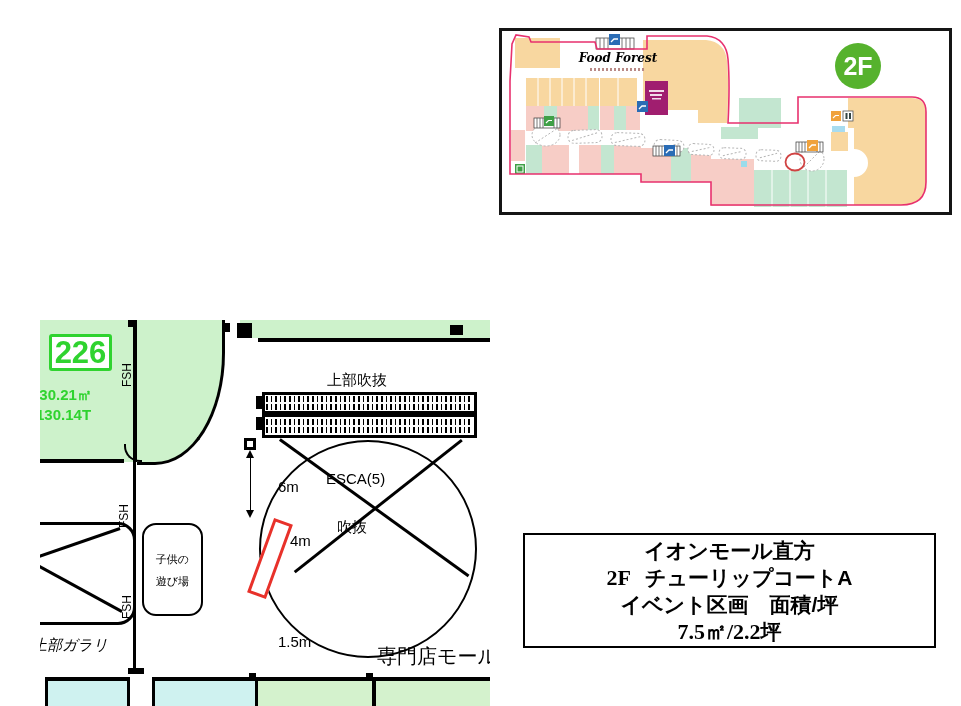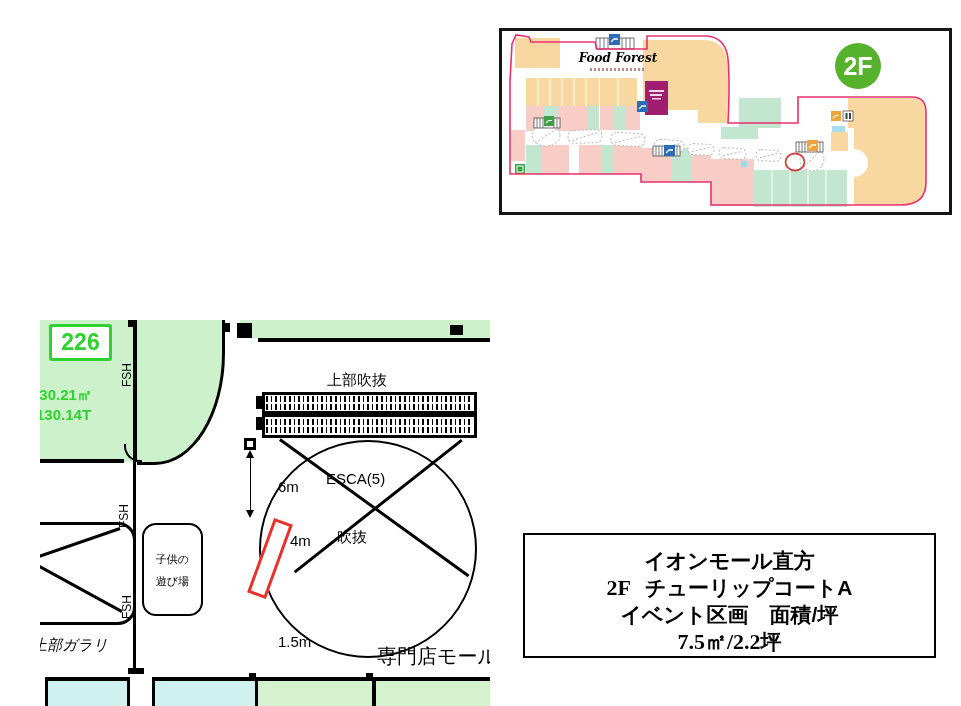--- a/index.html
+++ b/index.html
@@ -22,21 +22,21 @@
   .greentxt{position:absolute;font-weight:bold;font-size:15px;white-space:nowrap;}
   .fsh{position:absolute;width:30px;height:14px;font-size:12px;text-align:center;
        transform:rotate(-90deg);line-height:14px;}
   .hatch{position:absolute;background:repeating-linear-gradient(90deg,#000 0 1.6px,transparent 1.6px 4.6px);}
   .line{position:absolute;height:2.5px;background:#000;transform-origin:0 50%;}
   .tri{position:absolute;width:0;height:0;border-left:4.5px solid transparent;border-right:4.5px solid transparent;}
   .strip{position:absolute;top:357px;height:49px;border-top:4px solid #000;
          border-left:3px solid #000;border-right:3px solid #000;}
   
   #info-box{left:523px;top:533px;width:409px;height:109px;border:2.5px solid #000;
-            text-align:center;font-weight:bold;font-size:21px;line-height:27px;padding-top:12px;}
+            text-align:center;font-weight:bold;font-size:21px;line-height:27px;padding-top:2px;}
   #info-box .serif{font-family:"Liberation Serif",serif;font-size:22px;font-weight:bold;}
 </style>
 </head>
 <body>
 
 <div id="canvas">
 
   <div class="abs" id="overview-panel">
     <svg width="447" height="181" viewBox="0 0 447 181">
 
@@ -211,21 +211,21 @@
     <div class="abs" style="left:84px;top:124px;width:16px;height:16px;border-left:2px solid #000;border-bottom:2px solid #000;border-bottom-left-radius:16px;"></div>
 
     <div class="abs" style="left:200px;top:0;width:250px;height:18px;background:#cdf2cb;"></div>
     <div class="blk" style="left:218px;top:18px;width:232px;height:3.5px;"></div>
 
     <div class="blk" style="left:88px;top:0;width:8px;height:7px;"></div>
     <div class="blk" style="left:182px;top:3px;width:8px;height:9px;"></div>
     <div class="blk" style="left:197px;top:3px;width:15px;height:15px;"></div>
     <div class="blk" style="left:410px;top:5px;width:13px;height:10px;"></div>
 
-    <div class="abs" style="left:9px;top:4px;width:57px;height:31px;border:3px solid #2fd32f;border-radius:3px;background:#fff;color:#2fd32f;font-weight:bold;font-size:23px;display:flex;align-items:center;justify-content:center;">226</div>
+    <div class="abs" style="left:9px;top:14px;width:57px;height:31px;border:3px solid #2fd32f;border-radius:3px;background:#fff;color:#2fd32f;font-weight:bold;font-size:31px;display:flex;align-items:center;justify-content:center;">226</div>
     <div class="greentxt" style="left:-9px;top:66px;color:#2fd32f;">430.21㎡</div>
     <div class="greentxt" style="left:-4px;top:86px;color:#2fd32f;">130.14T</div>
 
     <div class="fsh" style="left:72px;top:48px;">FSH</div>
     <div class="fsh" style="left:69px;top:189px;">FSH</div>
     <div class="fsh" style="left:72px;top:280px;">FSH</div>
     <div class="blk" style="left:93px;top:142px;width:2.5px;height:212px;"></div>
     <div class="blk" style="left:88px;top:348px;width:16px;height:6px;"></div>
 
     <div class="abs" style="left:219px;top:120px;width:214px;height:214px;border:2.5px solid #000;border-radius:50%;"></div>
@@ -237,21 +237,21 @@
       <div class="hatch" style="left:1px;top:9px;width:207px;height:6px;"></div>
       <div class="blk" style="left:0;top:16px;width:209px;height:6px;"></div>
       <div class="hatch" style="left:1px;top:24px;width:207px;height:6px;"></div>
       <div class="hatch" style="left:1px;top:32px;width:207px;height:6px;"></div>
     </div>
     <div class="blk" style="left:216px;top:76px;width:6px;height:13px;"></div>
     <div class="blk" style="left:216px;top:97px;width:6px;height:13px;"></div>
 
     <div class="jp dimlabel" style="left:272px;top:51px;width:90px;text-align:center;">上部吹抜</div>
     <div class="dimlabel" style="left:286px;top:134px;margin-top:16px;">ESCA(5)</div>
-    <div class="jp dimlabel" style="left:297px;top:208px;">吹抜</div>
+    <div class="jp dimlabel" style="left:297px;top:198px;">吹抜</div>
     <div class="dimlabel" style="left:238px;top:158px;">6m</div>
     <div class="dimlabel" style="left:250px;top:212px;">4m</div>
     <div class="dimlabel" style="left:238px;top:277px;margin-top:36px;">1.5m</div>
 
     <div class="abs" style="left:204px;top:118px;width:6px;height:6px;border:3px solid #000;background:#fff;"></div>
     <div class="blk" style="left:209.5px;top:133px;width:1.5px;height:58px;"></div>
     <div class="tri" style="left:206px;top:130px;border-bottom:8px solid #000;"></div>
     <div class="tri" style="left:206px;top:190px;border-top:8px solid #000;"></div>
 
     <div class="abs" style="left:220px;top:199px;width:14px;height:73px;border:3.5px solid #e8312a;background:#fff;transform:rotate(20deg);"></div>

